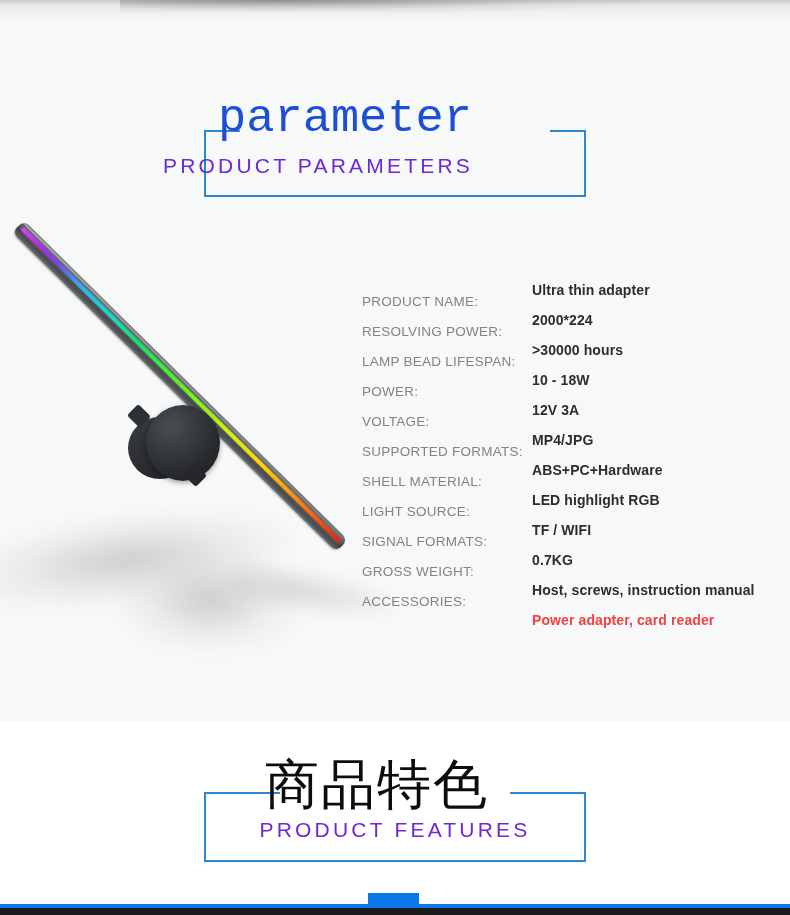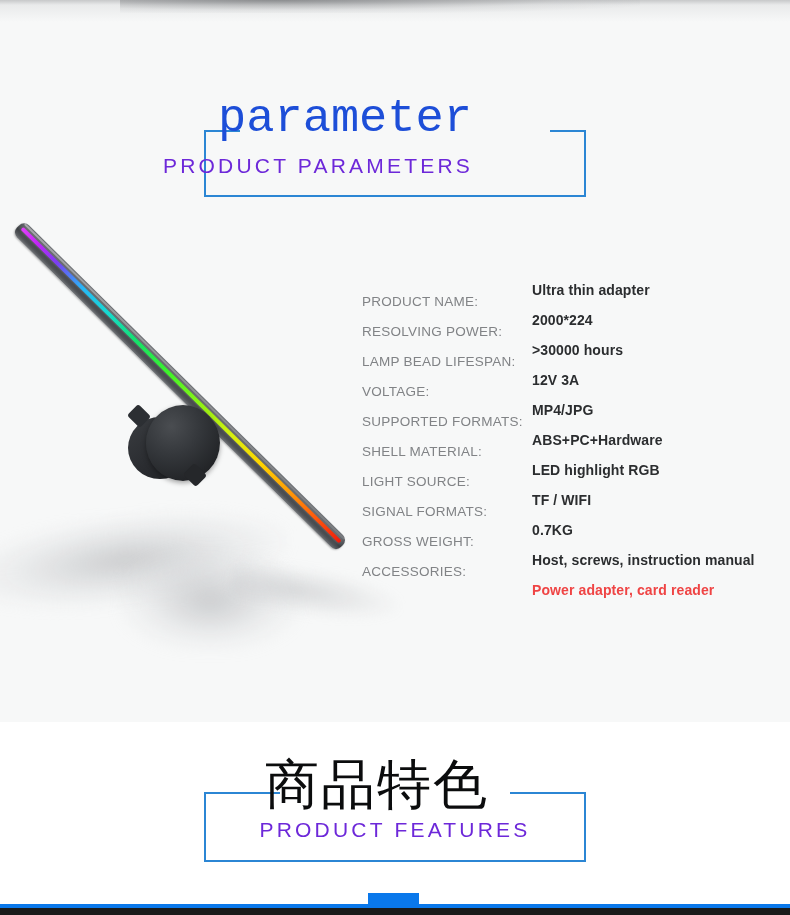--- a/index.html
+++ b/index.html
@@ -240,20 +240,24 @@
     <div class="spec-row">
       <span class="spec-label">RESOLVING POWER:</span>
       <span class="spec-value">2000*224</span>
     </div>
 
     <div class="spec-row">
       <span class="spec-label">LAMP BEAD LIFESPAN:</span>
       <span class="spec-value">&gt;30000 hours</span>
     </div>
 
+    <div class="spec-row">
+      <span class="spec-label">POWER:</span>
+      <span class="spec-value">10 - 18W</span>
+    </div>
 
     <div class="spec-row">
       <span class="spec-label">VOLTAGE:</span>
       <span class="spec-value">12V  3A</span>
     </div>
 
     <div class="spec-row">
       <span class="spec-label">SUPPORTED FORMATS:</span>
       <span class="spec-value">MP4/JPG</span>
     </div>

